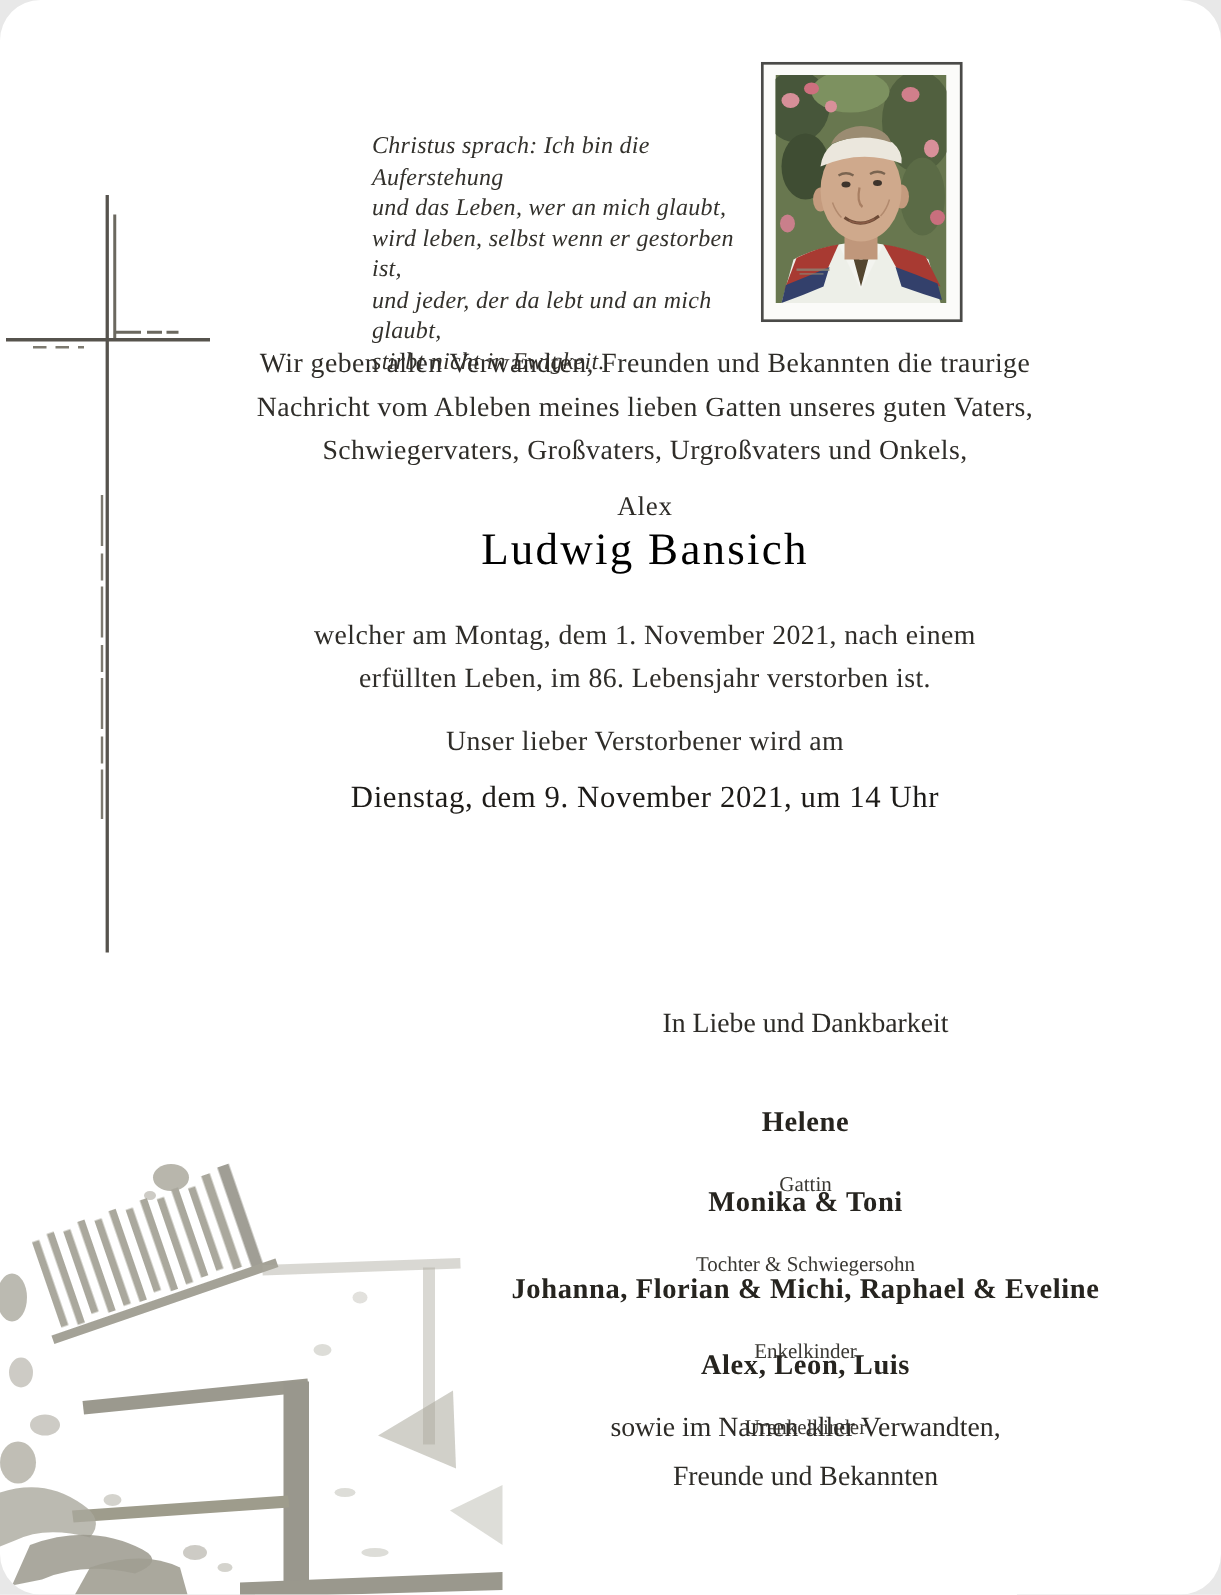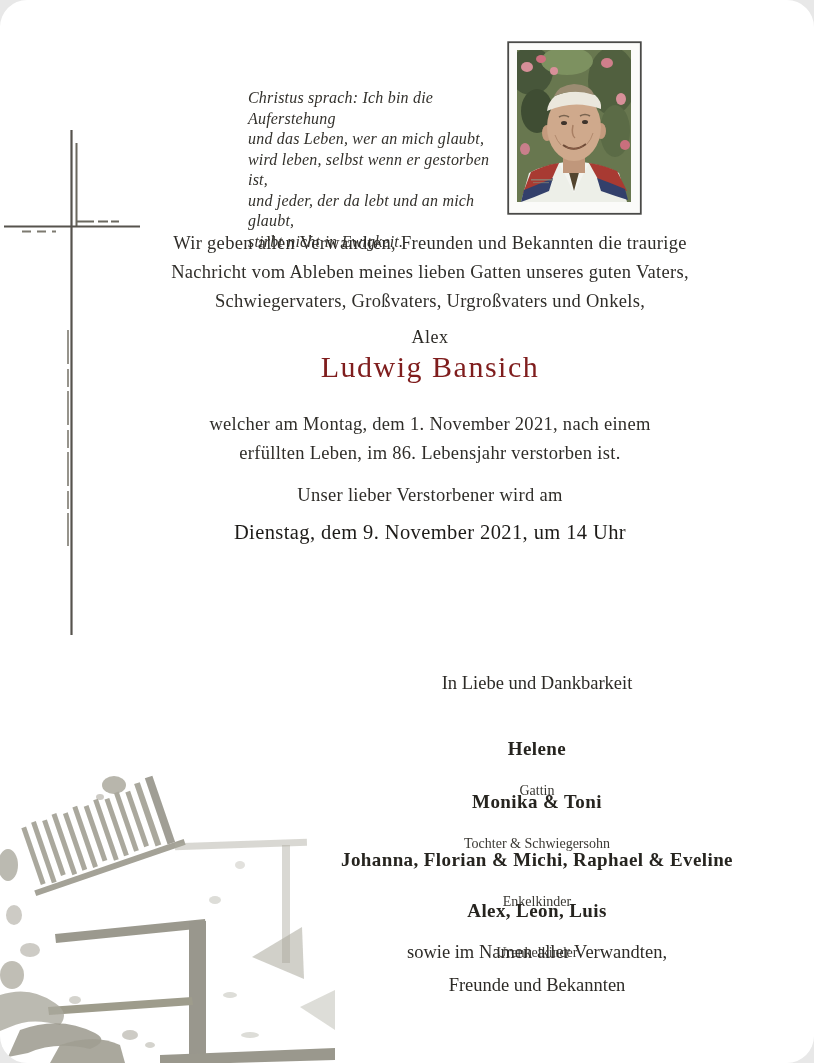--- a/index.html
+++ b/index.html
@@ -19,21 +19,21 @@
     font-style:italic;
     font-size:16px;line-height:20.5px;
     color:#33312c;
     white-space:pre-line;
     letter-spacing:0.2px;
   }
   .main-col{left:80px;width:700px;}
   .right-col{left:257px;width:560px;}
   .para{font-size:18.5px;line-height:29px;letter-spacing:0.3px;color:#2f2d29;text-align:center;}
   .salutation{top:327px;font-size:18px;letter-spacing:0.5px;}
-  .deceased{top:350px;font-size:30px;letter-spacing:1.5px;color:#7f1d1d;}
+  .deceased{top:350px;font-size:30px;letter-spacing:1.5px;color:#000000;}
   .lead{top:481px;}
   .big-date{top:521px;font-size:20.5px;font-weight:normal;color:#1d1b18;letter-spacing:0.4px;}
   .gratitude{top:673px;font-size:18.5px;}
   .fam-name{font-size:19px;font-weight:bold;color:#26241f;letter-spacing:0.4px;line-height:24px;}
   .fam-rel{font-size:14px;color:#3a3833;line-height:20px;margin-top:2px;}
   .closing{top:936px;font-size:18.5px;line-height:33px;}
   svg{display:block;}
 </style>
 </head>
 <body>

